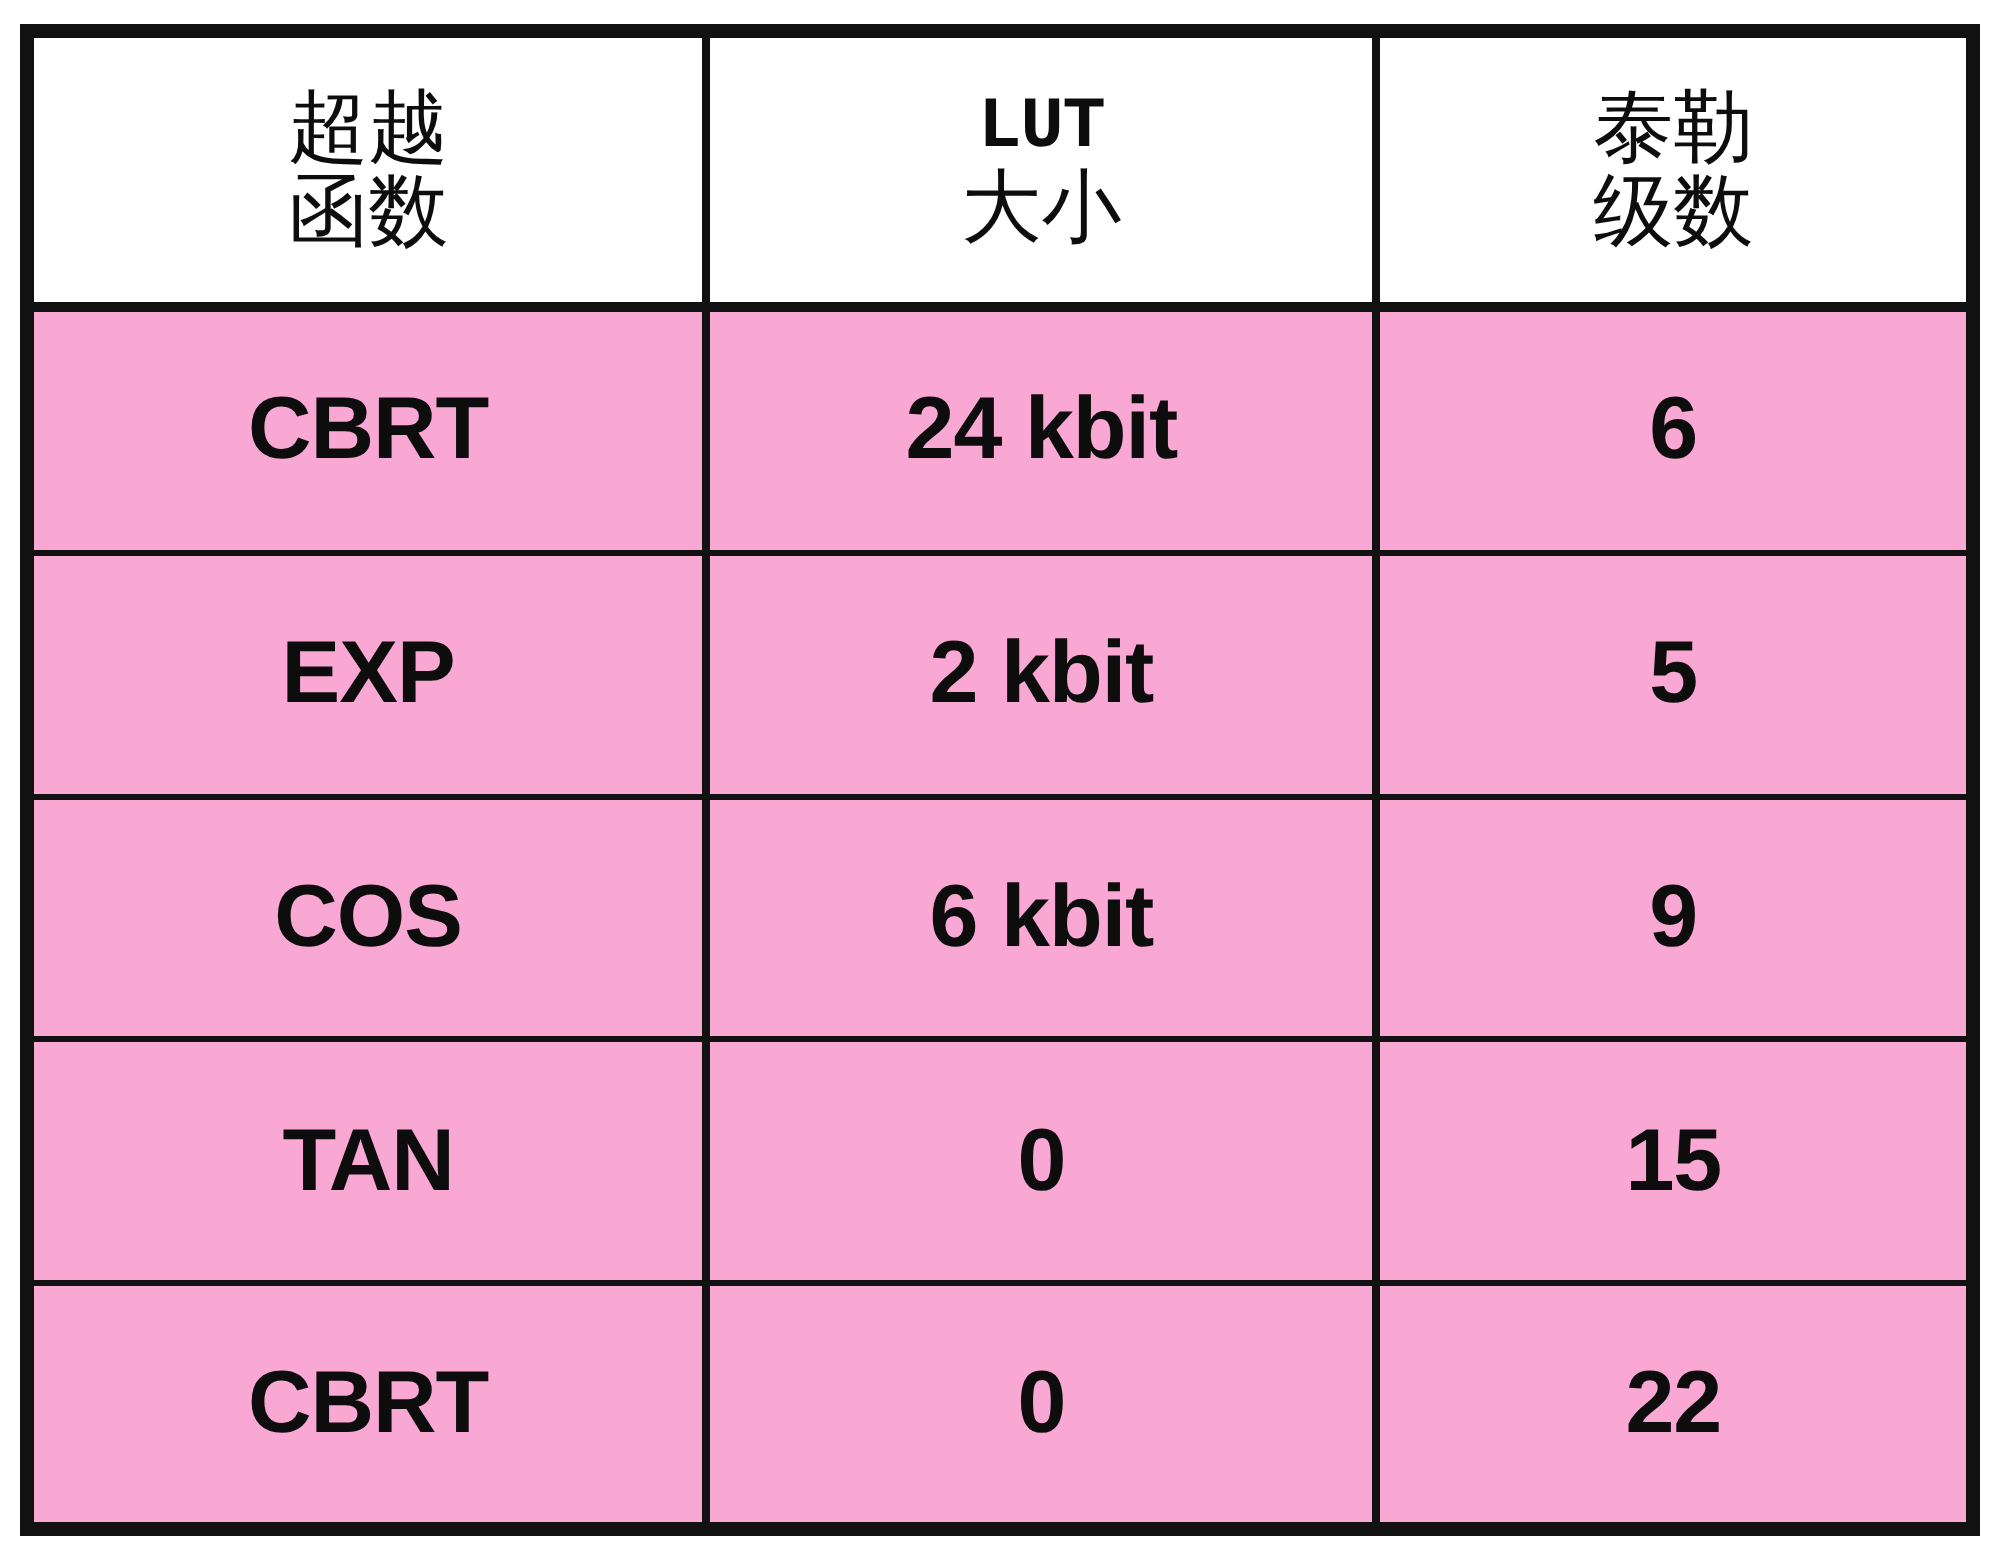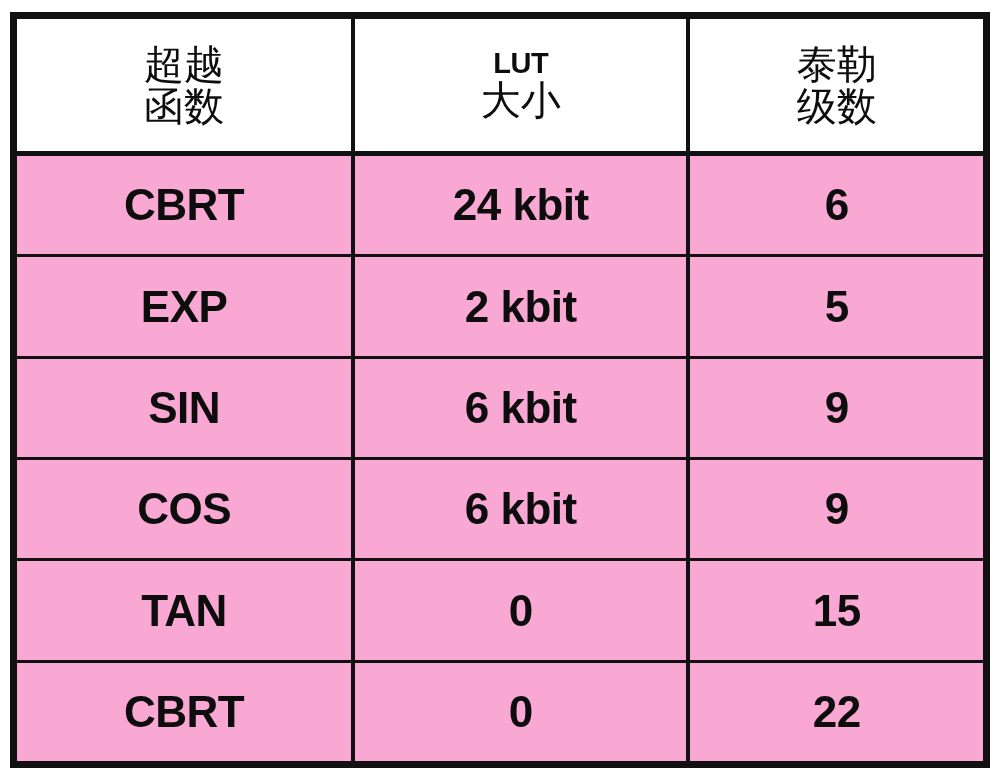--- a/index.html
+++ b/index.html
@@ -84,24 +84,24 @@
   }
   .hdr-cjk {
     display: block;
     font-size: 40px;
     font-weight: normal;
     letter-spacing: 0px;
     font-family: "DejaVu Sans", "Liberation Sans", sans-serif;
   }
   .hdr-latin {
     display: block;
-    font-size: 29px;
+    font-size: 36px;
     font-weight: bold;
     letter-spacing: -0.5px;
-    font-family: Liberation Sans, sans-serif;
+    font-family: Liberation Mono, monospace;
   }
 
   
   .cell-text {
     display: block;
     font-size: 44px;
     font-weight: bold;
     letter-spacing: -0.5px;
     line-height: 1;
   }
@@ -164,31 +164,20 @@
             </td>
           <td>
               <span class="cell-text">2 kbit</span>
             </td>
           <td>
               <span class="cell-num">5</span>
             </td>
         </tr>
         <tr>
           <td>
-              <span class="cell-text">SIN</span>
-            </td>
-          <td>
-              <span class="cell-text">6 kbit</span>
-            </td>
-          <td>
-              <span class="cell-num">9</span>
-            </td>
-        </tr>
-        <tr>
-          <td>
               <span class="cell-text">COS</span>
             </td>
           <td>
               <span class="cell-text">6 kbit</span>
             </td>
           <td>
               <span class="cell-num">9</span>
             </td>
         </tr>
         <tr>

